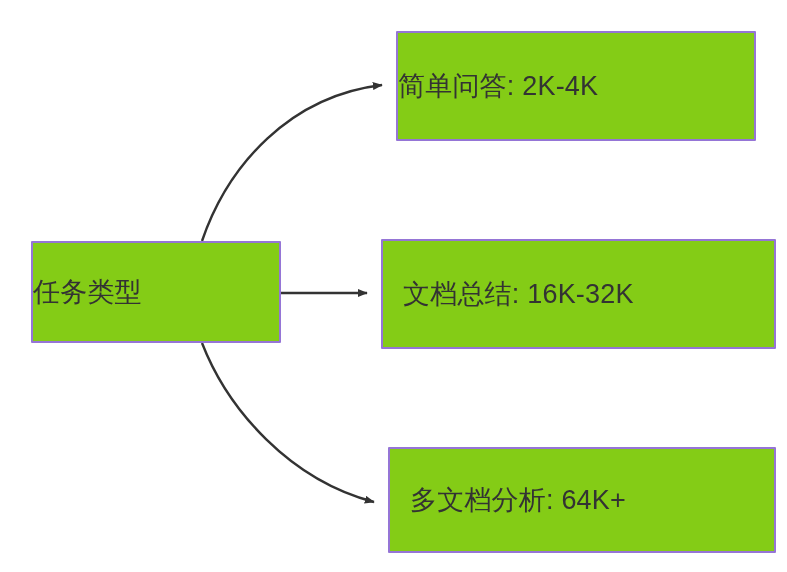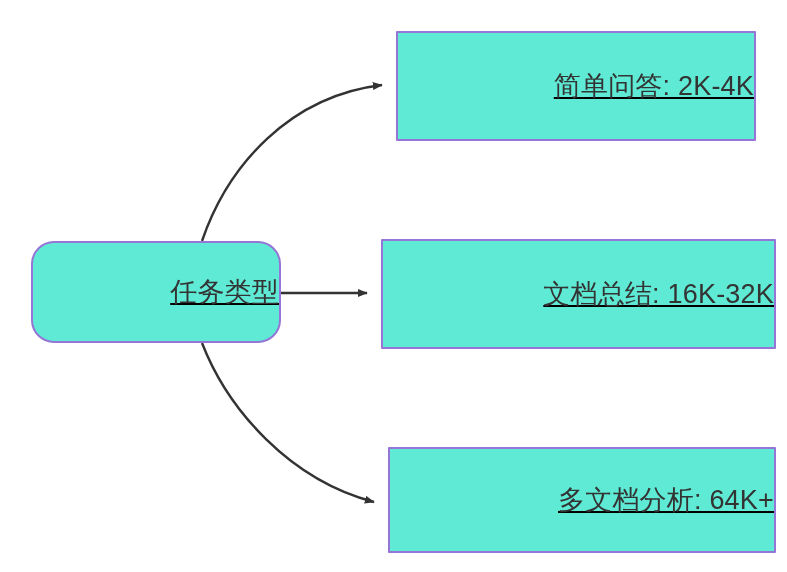--- a/index.html
+++ b/index.html
@@ -25,38 +25,37 @@
     top: 0;
     width: 787px;
     height: 572px;
     pointer-events: none;
   }
   .node {
     position: absolute;
     box-sizing: border-box;
     display: flex;
     align-items: center;
-    justify-content: flex-end;
-    background: #5eead4;
+    justify-content: flex-start;
+    background: #84cc16;
     border: 2px solid #9575d6;
     border-radius: 1px;
     z-index: 2;
-    text-decoration: underline;
   }
   .node-label {
     font-size: 27px;
     line-height: 1.2;
     color: #333333;
     letter-spacing: 0.2px;
     white-space: nowrap;
     text-align: center;
   }
-  #node-root      { left: 31px;  top: 241px; width: 250px; height: 102px; border-radius: 23px; }
+  #node-root      { left: 31px;  top: 241px; width: 250px; height: 102px; }
   #node-simple-qa { left: 396px; top: 31px;  width: 360px; height: 110px; }
-  #node-doc-sum   { left: 381px; top: 239px; width: 395px; height: 110px; }
+  #node-doc-sum   { left: 381px; top: 239px; width: 395px; height: 110px; padding-left: 20px; }
   #node-multi-doc { left: 388px; top: 447px; width: 388px; height: 106px; padding-left: 20px; }
 </style>
 </head>
 <body>
 
 <div id="diagram-canvas">
 
   <svg id="edge-layer" viewBox="0 0 787 572" width="787" height="572" xmlns="http://www.w3.org/2000/svg">
     <defs>
       <marker id="arrowhead" markerWidth="10" markerHeight="8" refX="9.2" refY="4" orient="auto" markerUnits="userSpaceOnUse">

